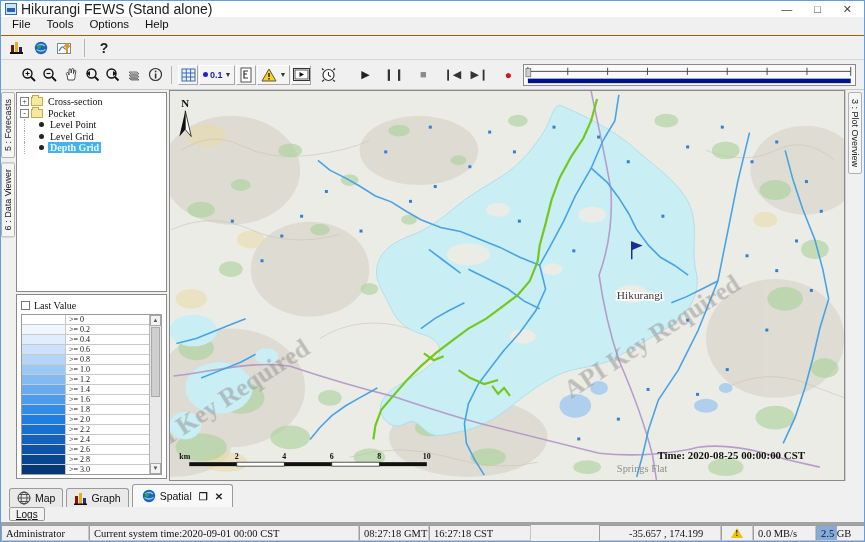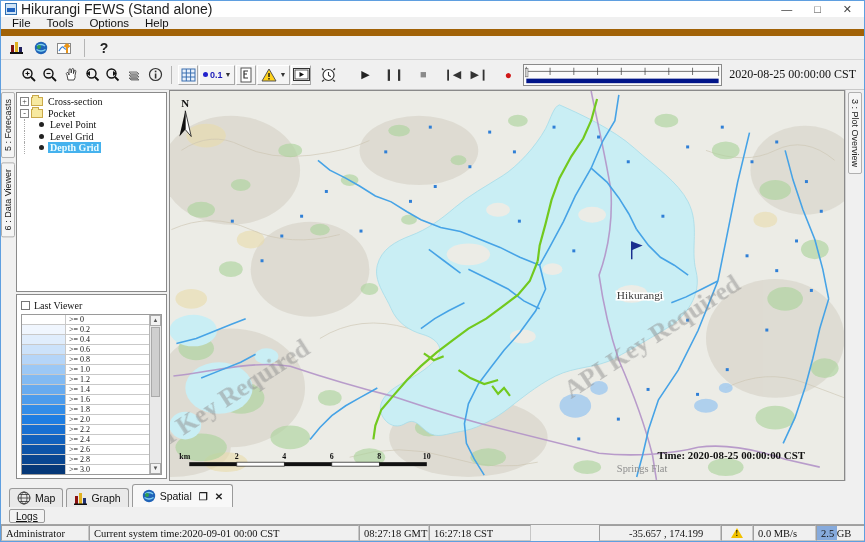--- a/index.html
+++ b/index.html
@@ -9,21 +9,21 @@
 
   
   .titlebar { height:16px; background:#ffffff; display:flex; align-items:center; padding:0 4px; flex:none; }
   .win-icon { width:12px; height:12px; background:#cfe4f7; border:1px solid #2f6fb0; margin-right:4px; position:relative; flex:none; }
   .win-icon::after{ content:""; position:absolute; left:1px; right:1px; bottom:2px; height:4px; background:#1f63c0; }
   .title-text { font-size:14px; color:#222; }
   .win-controls { margin-left:auto; display:flex; gap:22px; padding-right:8px; color:#444; font-size:11px; }
   .win-controls span { cursor:default; }
 
   
-  .menubar { height:19px; background:#f0f0f0; display:flex; align-items:center; gap:2px; padding:0 4px; border-bottom:7px solid #a16207; flex:none; }
+  .menubar { height:19px; background:#f0f0f0; display:flex; gap:2px; padding:0 4px; border-bottom:1px solid #a16207; flex:none; }
   .menu-item { padding:1px 7px; font-size:11.5px; color:#111; }
 
   
   .toolbar1 { height:24px; background:#f0f0f0; display:flex; align-items:center; gap:4px; padding:0 6px; border-bottom:1px solid #d6d6d6; flex:none; }
   .toolbar2 { height:30px; background:#f0f0f0; display:flex; align-items:center; gap:1px; padding:0 4px 0 18px; border-bottom:1px solid #c9c9c9; flex:none; }
   .tbtn { width:20px; height:20px; display:flex; align-items:center; justify-content:center; flex:none; background:transparent; border:1px solid transparent; }
   .tbtn.raised { border:1px solid #a8a8a8; border-top-color:#fff; border-left-color:#fff; background:#f4f4f4; }
   .sep { width:1px; height:18px; background:#b5b5b5; margin:0 5px; flex:none; }
   .help-q { font-weight:bold; font-size:14px; color:#222; }
   .dd-btn { display:flex; align-items:center; gap:2px; height:20px; padding:0 3px; border:1px solid #a8a8a8; border-top-color:#fff; border-left-color:#fff; background:#f4f4f4; flex:none; }
@@ -74,21 +74,21 @@
   .scr-track { flex:1; }
 
   .map-area { flex:1; position:relative; border:1px solid #8a8a8a; background:#ecece6; min-width:0; overflow:hidden; }
   .map-svg { width:100%; height:100%; display:block; }
 
   
   .tabbar { height:26px; background:#f0f0f0; display:flex; align-items:flex-end; gap:3px; padding:2px 6px 0 8px; flex:none; }
   .btab { display:flex; align-items:center; gap:4px; border:1px solid #9a9a9a; border-bottom:none; border-radius:3px 3px 0 0; background:#e9e9e9; height:19px; padding:0 7px; font-size:10.5px; }
   .btab.active { background:#f8f8f8; height:23px; padding:0 9px; }
   .tab-ctl { font-size:10px; color:#222; margin-left:3px; font-weight:bold; }
-  .logsrow { height:18px; background:#f0f0f0; display:flex; align-items:center; padding:0 8px; border-bottom:1px solid #a3a3a3; flex:none;text-decoration:underline; }
+  .logsrow { height:18px; background:#f0f0f0; display:flex; align-items:flex-start; padding:0 8px; border-bottom:3px solid #a3a3a3; flex:none;text-decoration:underline; }
   .logs-tab { border:1px solid #9a9a9a; border-radius:2px; background:#f2f2f2; font-size:10px; padding:0 6px; height:14px; line-height:13px; }
 
   
   .statusbar { height:16px; display:flex; background:#f0f0f0; font-family:"Liberation Serif", serif; font-size:10.5px; flex:none; }
   .scell { border:1px solid #c6c6c6; border-top-color:#9f9f9f; border-left-color:#9f9f9f; display:flex; align-items:center; padding:0 4px; white-space:nowrap; overflow:hidden; flex:none; }
   .scell.mem { background:linear-gradient(to right, #86aadc 0 42%, #f0f0f0 42%); }
   .warn-tri { width:0; height:0; border-left:6px solid transparent; border-right:6px solid transparent; border-bottom:10px solid #f2c200; position:relative; }
   .warn-tri::after { content:"!"; position:absolute; left:-1.5px; top:1px; font-size:8px; font-weight:bold; color:#000; }
   svg text { font-family:"Liberation Serif", serif; }
 </style>
@@ -262,21 +262,20 @@
           <line x1="127" y1="3" x2="127" y2="11" stroke="#444"></line>
             <line x1="168" y1="3" x2="168" y2="11" stroke="#444"></line>
           <line x1="209" y1="3" x2="209" y2="11" stroke="#444"></line>
             <line x1="250" y1="3" x2="250" y2="11" stroke="#444"></line>
           <line x1="291" y1="3" x2="291" y2="11" stroke="#444"></line>
           <rect x="2" y="4" width="5" height="9" fill="#cfcfcf" stroke="#555" stroke-width=".6"></rect>
           <rect x="4" y="15" width="332" height="5" fill="#001489"></rect>
         </svg>
       </span>
     </span>
-    <span class="tl-date">2020-08-25 00:00:00 CST</span>
   </div>
 
   <div class="main">
 
     <div class="vstrip">
       <span class="vtab left">5 : Forecasts</span>
       <span class="vtab left">6 : Data Viewer</span>
     </div>
 
     <div class="left-panel">
@@ -304,21 +303,21 @@
         <div class="trow selected">
           <span class="tree-indent"></span>
           <span class="bullet"></span>
           <span class="tlabel">Depth Grid</span>
         </div>
       </div>
 
       <div class="legend-box">
         <div class="lv-check">
           <span class="checkbox"></span>
-          <span class="lv-label">Last Viewer</span>
+          <span class="lv-label">Last Value</span>
         </div>
         <div class="legend-table">
           <div class="legend-rows">
             <div class="lrow">
                 <span class="sw" style="background-color: rgb(255, 255, 255);"></span>
                 <span class="lv">&gt;= 0</span>
               </div>
             <div class="lrow">
                 <span class="sw" style="background-color: rgb(240, 246, 254);"></span>
                 <span class="lv">&gt;= 0.2</span>

